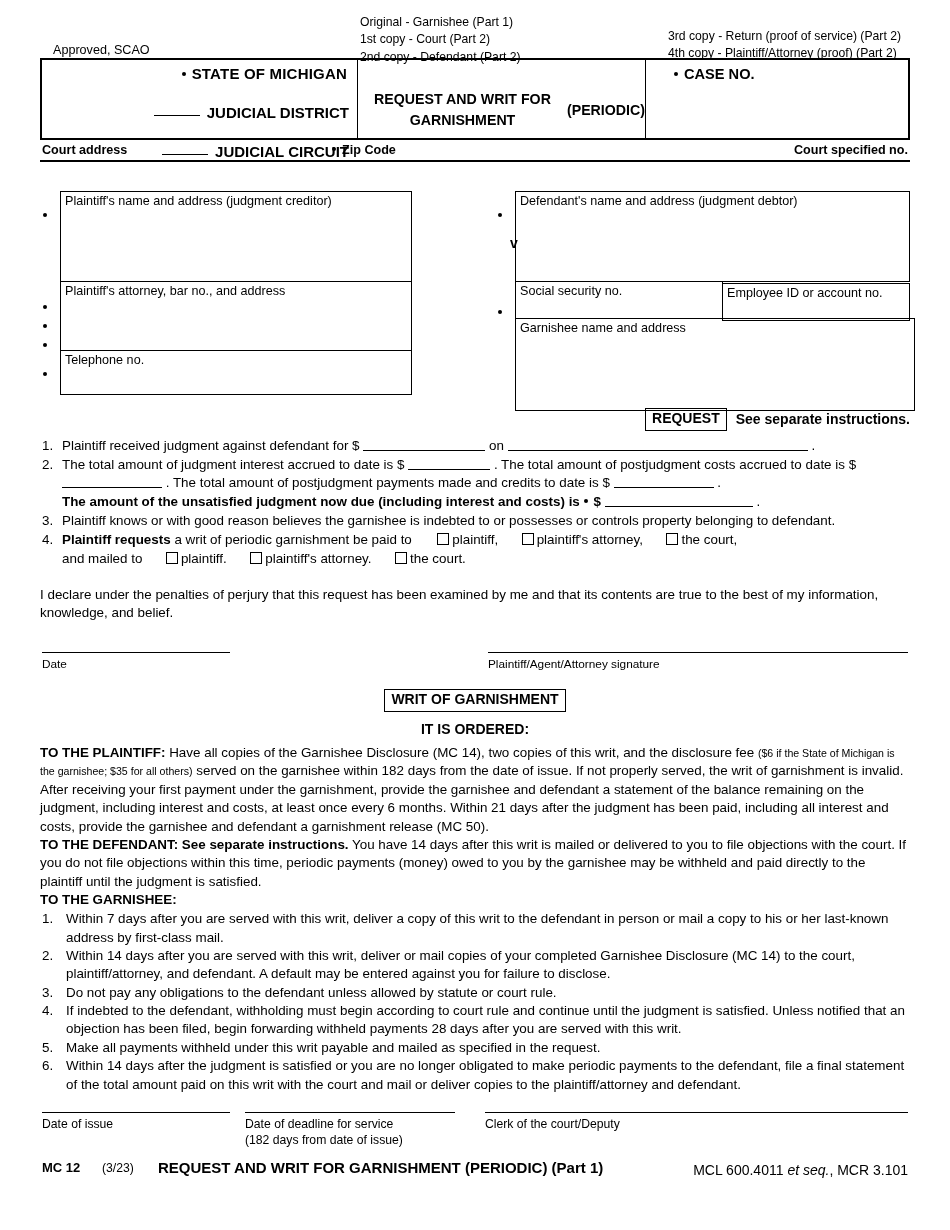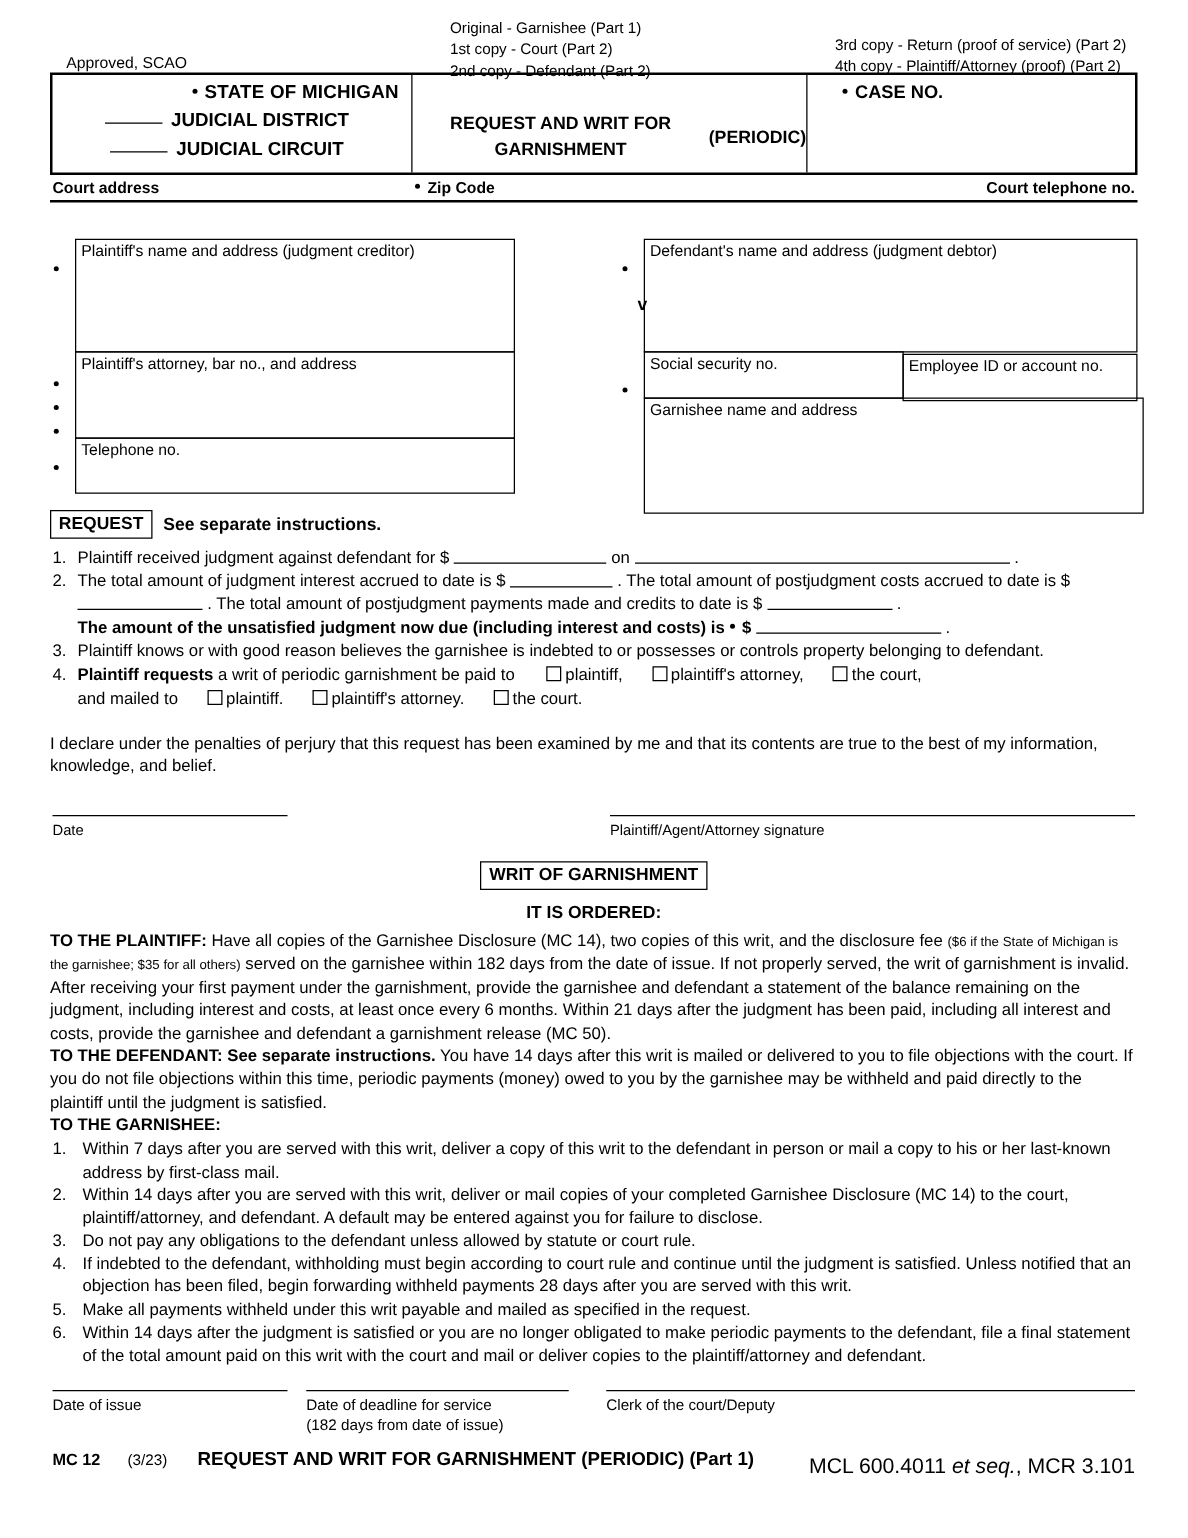--- a/index.html
+++ b/index.html
@@ -14,26 +14,26 @@
   .page { position:relative; width:950px; height:1230px; padding:0 40px; }
 
   
   .topbar { position:relative; height:48px; padding-top:14px; }
   .copies-a { position:absolute; left:320px; top:14px; font-size:12.2px; line-height:1.42; }
   .copies-b { position:absolute; left:628px; top:28px; font-size:12.2px; line-height:1.42; text-align:left; }
   .approved { position:absolute; left:13px; top:42px; font-size:12.6px; }
 
   
   .caption { border:2px solid #000; border-left:2px solid #000; display:flex; height:82px; margin-top:10px; }
-  .cap-l { width:288px; border-right:1.5px solid #000; padding:4px 8px 0 0; }
+  .cap-l { width:316px; border-right:1.5px solid #000; padding:4px 8px 0 0; }
   .cap-m { flex:1; border-right:1.5px solid #000; display:flex; flex-direction:row;
            align-items:center; justify-content:flex-start; padding-top:22px; }
   .cap-r { width:262px; padding-top:5px; padding-left:28px; }
   .som { font-weight:bold; font-size:15px; letter-spacing:.2px; text-align:right; padding-right:2px; }
-  .jline { font-weight:bold; font-size:15px; text-align:center; margin-top:4px; }
+  .jline { font-weight:bold; font-size:15px; text-align:right; margin-top:20px; }
   .blank-u { display:inline-block; width:46px; border-bottom:1.6px solid #000; margin-right:7px;
              vertical-align:2px; }
   .cap-title { font-weight:bold; font-size:14.2px; text-align:center; line-height:1.45; }
   .caseno { font-weight:bold; font-size:14.6px; }
   .bul-dot { display:inline-block; width:4px; height:4px; background:#000; border-radius:50%;
              vertical-align:3px; margin-right:6px; }
 
   
   .addr-row { position:relative; height:22px; border-bottom:2px solid #000; }
   .addr-row .l { position:absolute; left:2px; top:2px; font-weight:bold; font-size:12.6px; }
@@ -76,21 +76,21 @@
   ol.gitems > li > .num { position:absolute; left:2px; top:0; }
 
   
   .botlines { position:relative; height:40px; margin-top:18px; }
   .botlines .sig { font-size:12.2px; }
   .botlines .sub { font-size:12.2px; display:block; }
   .footer { position:relative; margin-top:8px; height:22px; }
   .f-mc { position:absolute; left:2px; top:0; font-weight:bold; font-size:13px; }
   .f-rev { position:absolute; left:62px; top:1px; font-size:12.2px; }
   .f-title { position:absolute; left:118px; top:-2px; font-weight:bold; font-size:15px; }
-  .f-cite { position:absolute; right:2px; top:2px; font-size:17px; }
+  .f-cite { position:absolute; right:2px; top:2px; font-size:14px; }
   .f-cite i { font-style:italic; }
 </style>
 </head>
 <body>
 
 <div class="page">
 
   <div class="topbar">
     <div class="approved">Approved, SCAO</div>
     <div class="copies-a">
@@ -123,21 +123,21 @@
     <div class="cap-r">
       <div class="caseno">
         <span class="bul-dot"></span><span>CASE NO.</span>
       </div>
     </div>
   </div>
 
   <div class="addr-row">
     <span class="l">Court address</span>
     <span class="c"><span class="bul-dot"></span><span>Zip Code</span></span>
-    <span class="r">Court telephone no.</span>
+    <span class="r">Court specified no.</span>
   </div>
 
   <div class="parties">
 
     <span class="sidedot" style="left:3px; top:33px;"></span>
     <span class="sidedot" style="left:3px; top:125px;"></span>
     <span class="sidedot" style="left:3px; top:144px;"></span>
     <span class="sidedot" style="left:3px; top:163px;"></span>
     <span class="sidedot" style="left:3px; top:192px;"></span>
 
@@ -163,21 +163,21 @@
       <div class="lbl">Social security no.</div>
     </div>
     <div class="pbox" style="left:682px; top:103px; width:188px; height:38px;">
       <div class="lbl">Employee ID or account no.</div>
     </div>
     <div class="pbox" style="left:475px; top:138px; width:400px; height:93px;">
       <div class="lbl">Garnishee name and address</div>
     </div>
   </div>
 
-  <div class="tagrow" style="margin-top:6px;">
+  <div class="tagrow" style="margin-top:6px;justify-content:flex-end;">
     <span class="sec-tag">REQUEST</span>
     <span class="after">See separate instructions.</span>
   </div>
 
   <ol class="items">
     <li>
       <span class="num">1.</span>
       <span>Plaintiff received judgment against defendant for $</span>
       <span class="u u-md"></span>
       <span>on</span>

